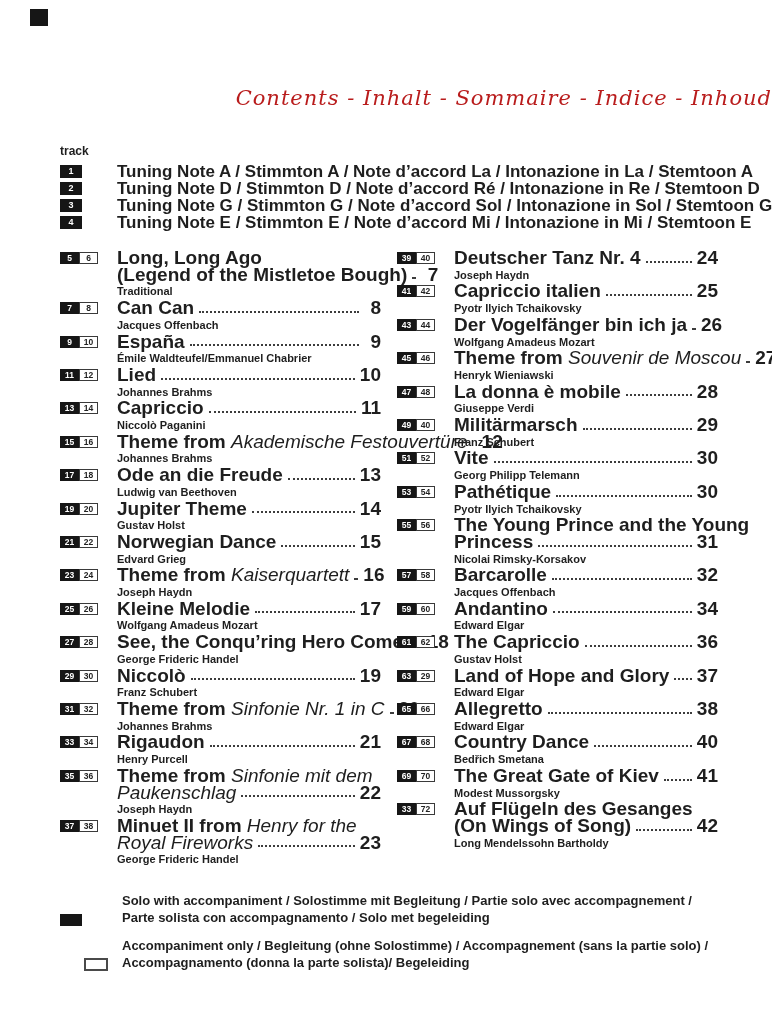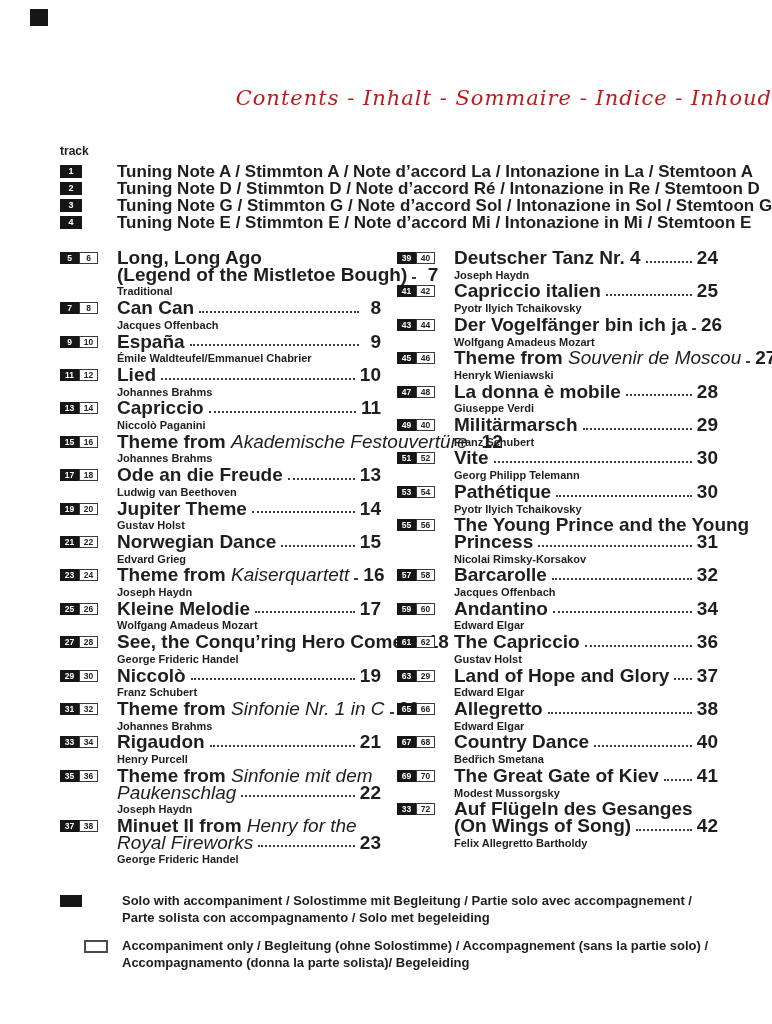--- a/index.html
+++ b/index.html
@@ -43,21 +43,21 @@
   .ebody { flex:1; min-width:0; }
   .tline { display:flex; font-weight:bold; font-size:19px; line-height:16.7px; }
   .ttext { white-space:nowrap; }
   .ttext .it { font-style:italic; font-weight:normal;text-align:right; }
   .leader { flex:1; min-width:4px; border-bottom:2px dotted #3c3c3c; align-self:flex-end; margin:0 5px 4px 5px; }
   .leader.nodots { border-bottom:none; }
   .pg { font-weight:bold; min-width:17px; text-align:right; }
   .composer { font-weight:bold; font-size:11px; line-height:16.7px; white-space:nowrap; }
 
   .legend { margin-top:24px; }
-  .legend-row { display:flex; margin-bottom:11px; }
+  .legend-row { display:flex; margin-bottom:11px;align-items:flex-end; }
   .lboxwrap { flex:none; width:62px; padding-top:3px; }
   .lbox { display:block; width:22px; height:12px; }
   .lbox.filled { background:#161616; }
   .lbox.open { background:#fff; border:2px solid #4a4a4a; margin-left:24px; width:20px; height:9px; }
   .ltext { font-weight:bold; font-size:13px; line-height:17px; max-width:596px; }
 </style>
 </head>
 <body>
 
 <div class="page">
@@ -576,21 +576,21 @@
             <div class="ebody">
               <div class="tline">
                 <span class="ttext"><span>Auf Flügeln des Gesanges</span></span>
                 <span class="leader nodots"></span>
               </div>
               <div class="tline">
                 <span class="ttext"><span>(On Wings of Song)</span></span>
                 <span class="leader"></span>
                 <span class="pg">42</span>
               </div>
-              <div class="composer">Felix Allegretto Bartholdy</div>
+              <div class="composer">Long Mendelssohn Bartholdy</div>
             </div>
           </div>
         </div>
     </div>
 
     <div class="legend" id="legend">
         <div class="legend-row">
           <span class="lboxwrap">
             <span class="lbox filled"></span>
           </span>

